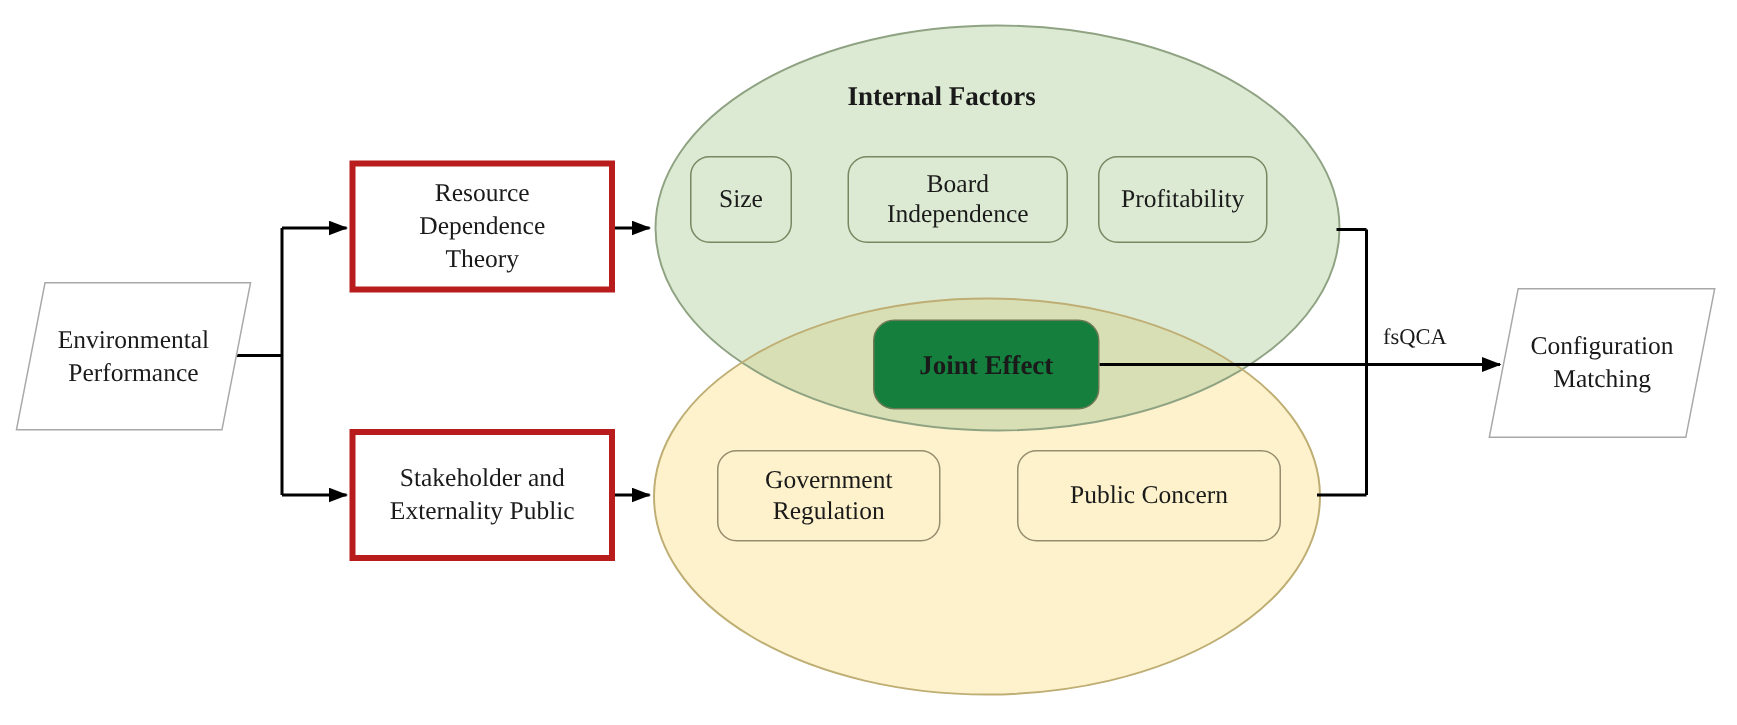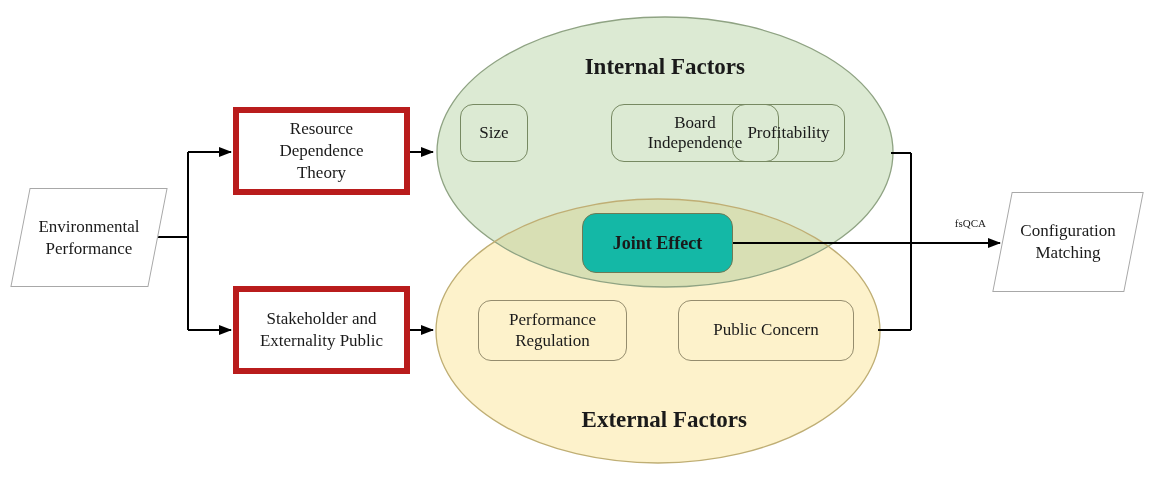--- a/index.html
+++ b/index.html
@@ -19,21 +19,21 @@
     display: flex;
     align-items: center;
     justify-content: center;
     text-align: center;
     box-sizing: border-box;
     font-size: 17px;
     line-height: 1.28;
   }
   .rect-node {
     background: #ffffff;
-    border: 6px solid #b91c1c;
+    border: 4px solid #b91c1c;
   }
   .para-node {
     background: #ffffff;
     border: 1px solid #a8a8a8;
     transform: skewX(-11deg);
   }
   .para-node > span { display: block; transform: skewX(11deg); }
 
   .factor {
     position: absolute;
@@ -51,36 +51,36 @@
   .factor-yellow { border: 1px solid #958d6e; }
 
   .joint-node {
     position: absolute;
     display: flex;
     align-items: center;
     justify-content: center;
     box-sizing: border-box;
     border-radius: 14px;
     border: 1px solid #6e7a55;
-    background: #14b8a6;
+    background: #15803d;
     font-weight: bold;
     font-size: 18px;
   }
 
   .ellipse-title {
     position: absolute;
     font-weight: bold;
-    font-size: 23px;
-    text-align: right;
+    font-size: 18px;
+    text-align: left;
   }
 
   .edge-label {
     position: absolute;
-    font-size: 11px;
-    text-align: right;
+    font-size: 15px;
+    text-align: left;
   }
 
   .txt-w110 { width: 112px; }
   .txt-w125 { width: 126px; }
   .txt-w145 { width: 148px; }
   .txt-w118 { width: 118px; }
 </style>
 </head>
 <body>
 
@@ -126,39 +126,38 @@
   </div>
   <div class="node rect-node" style="left:233px; top:286px; width:177px; height:88px;">
     <span class="txt-w145">Stakeholder and Externality Public</span>
   </div>
 
   <div class="ellipse-title" style="left:565px; top:54px; width:180px;">Internal Factors</div>
 
   <div class="factor factor-green" style="left:460px; top:104px; width:68px; height:58px;">
     <span>Size</span>
   </div>
-  <div class="factor factor-green" style="left:565px; top:104px; width:168px; height:58px;margin-left:46px;">
+  <div class="factor factor-green" style="left:565px; top:104px; width:147px; height:58px;">
     <span class="txt-w118">Board Independence</span>
   </div>
   <div class="factor factor-green" style="left:732px; top:104px; width:113px; height:58px;">
     <span>Profitability</span>
   </div>
 
   <div class="joint-node" style="left:582px; top:213px; width:151px; height:60px;">
     <span>Joint Effect</span>
   </div>
 
   <div class="factor factor-yellow" style="left:478px; top:300px; width:149px; height:61px;">
-    <span class="txt-w118">Performance Regulation</span>
+    <span class="txt-w118">Government Regulation</span>
   </div>
   <div class="factor factor-yellow" style="left:678px; top:300px; width:176px; height:61px;">
     <span>Public Concern</span>
   </div>
 
-  <div class="ellipse-title" style="left:567px; top:407px; width:180px;">External Factors</div>
 
   <div class="edge-label" style="left:922px; top:217px; width:64px;">fsQCA</div>
 
   <div class="node para-node" style="left:1002px; top:192px; width:132px; height:100px;">
     <span class="txt-w118">Configuration Matching</span>
   </div>
 
 </div>
 
 </body></html>

